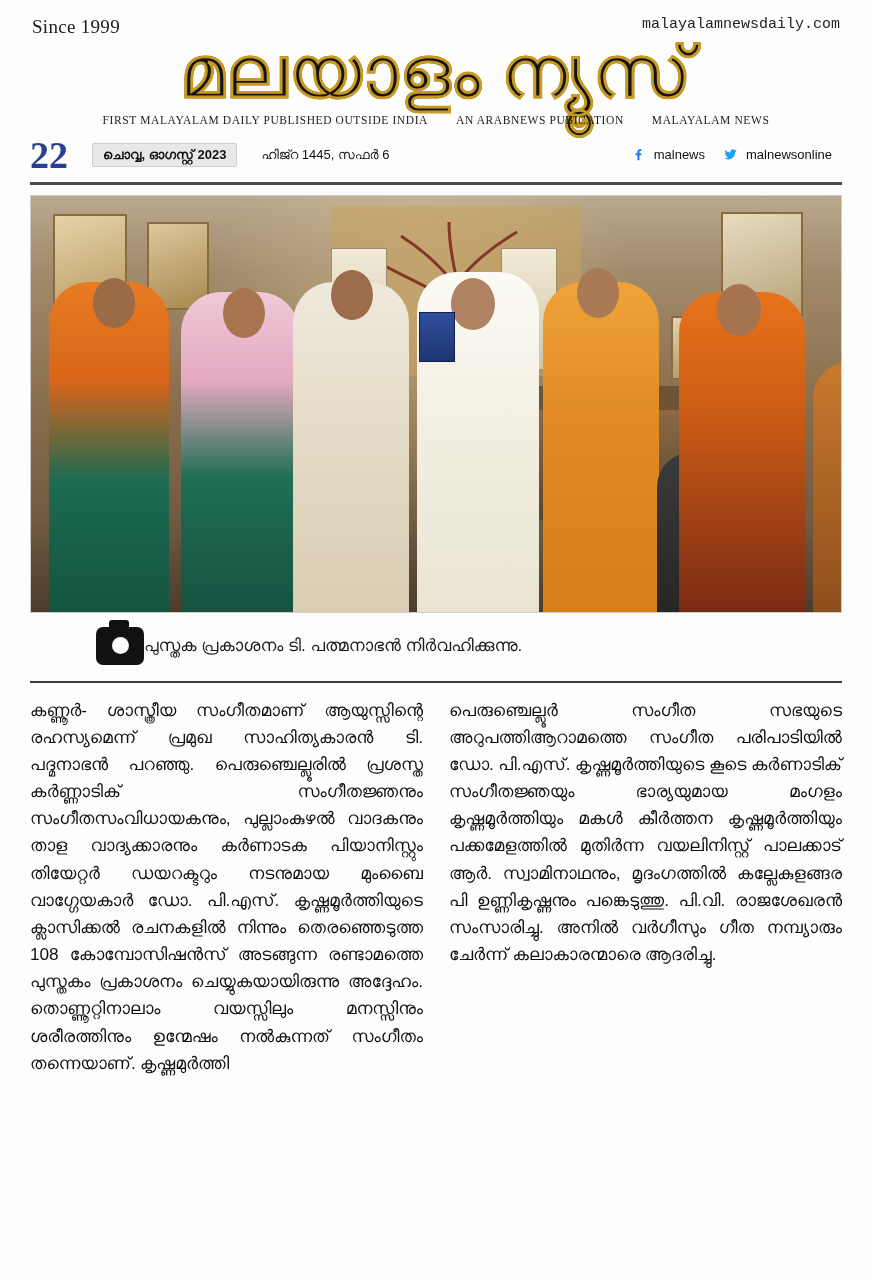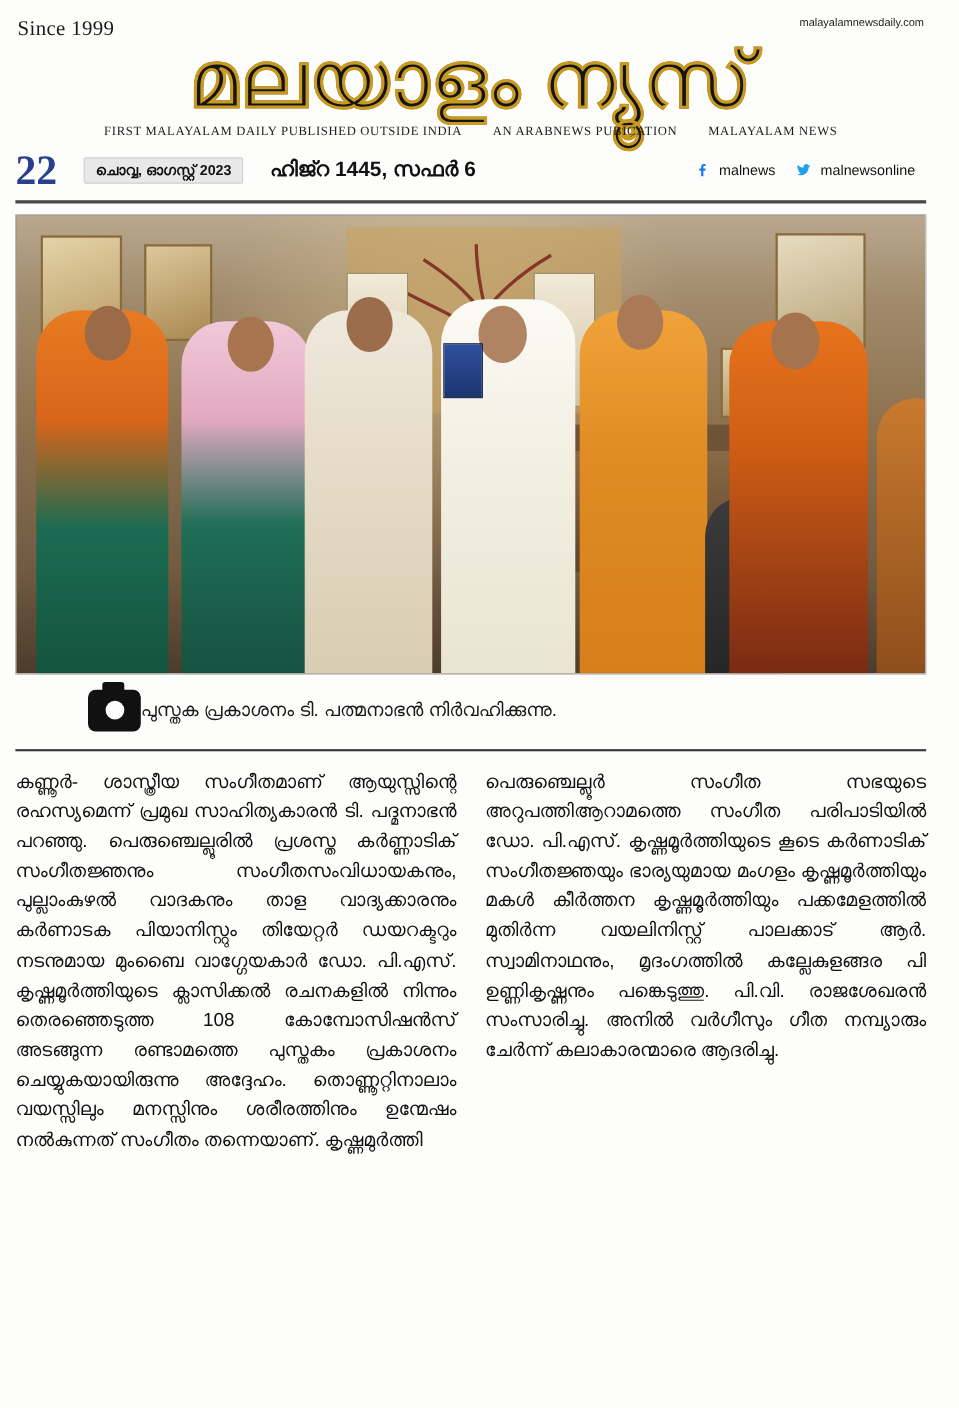--- a/index.html
+++ b/index.html
@@ -12,41 +12,41 @@
     height: 1280px;
     font-family: "Liberation Sans", sans-serif;
     color: #111;
     overflow: hidden;
     position: relative;
   }
   .page {
     width: 872px;
     height: 1280px;
     box-sizing: border-box;
-    padding: 12px 26px 0 10px;
+    padding: 12px 26px 0 26px;
     position: relative;
     background: #fdfdfb;
   }
 
   
   .masthead-top {
     display: flex;
     justify-content: space-between;
     align-items: flex-start;
     padding: 4px 6px 0 6px;
   }
   .since {
     font-family: "Liberation Serif", serif;
     font-size: 19px;
     color: #1b1b1b;
     letter-spacing: 0.3px;
   }
   .website {
-    font-family: Liberation Sans, sans-serif;
-    font-size: 10px;
+    font-family: Liberation Mono, monospace;
+    font-size: 15px;
     color: #222;
   }
   .masthead-title {
     text-align: center;
     margin-top: -2px;
     font-family: "Liberation Serif", serif;
     font-weight: bold;
     font-size: 72px;
     line-height: 1.05;
     color: #141414;
@@ -85,22 +85,22 @@
   .date-pill {
     background: #e8e8e8;
     border: 1px solid #cfcfcf;
     padding: 3px 10px;
     font-size: 13px;
     font-weight: bold;
     color: #111;
     border-radius: 2px;
   }
   .hijri {
-    font-size: 19px;
-    font-weight: bold;
+    font-size: 13px;
+    font-weight: normal;
     color: #111;
   }
   .social {
     margin-left: auto;
     display: flex;
     align-items: flex-end;
     gap: 8px;
     font-size: 13px;
     color: #111;
   }

